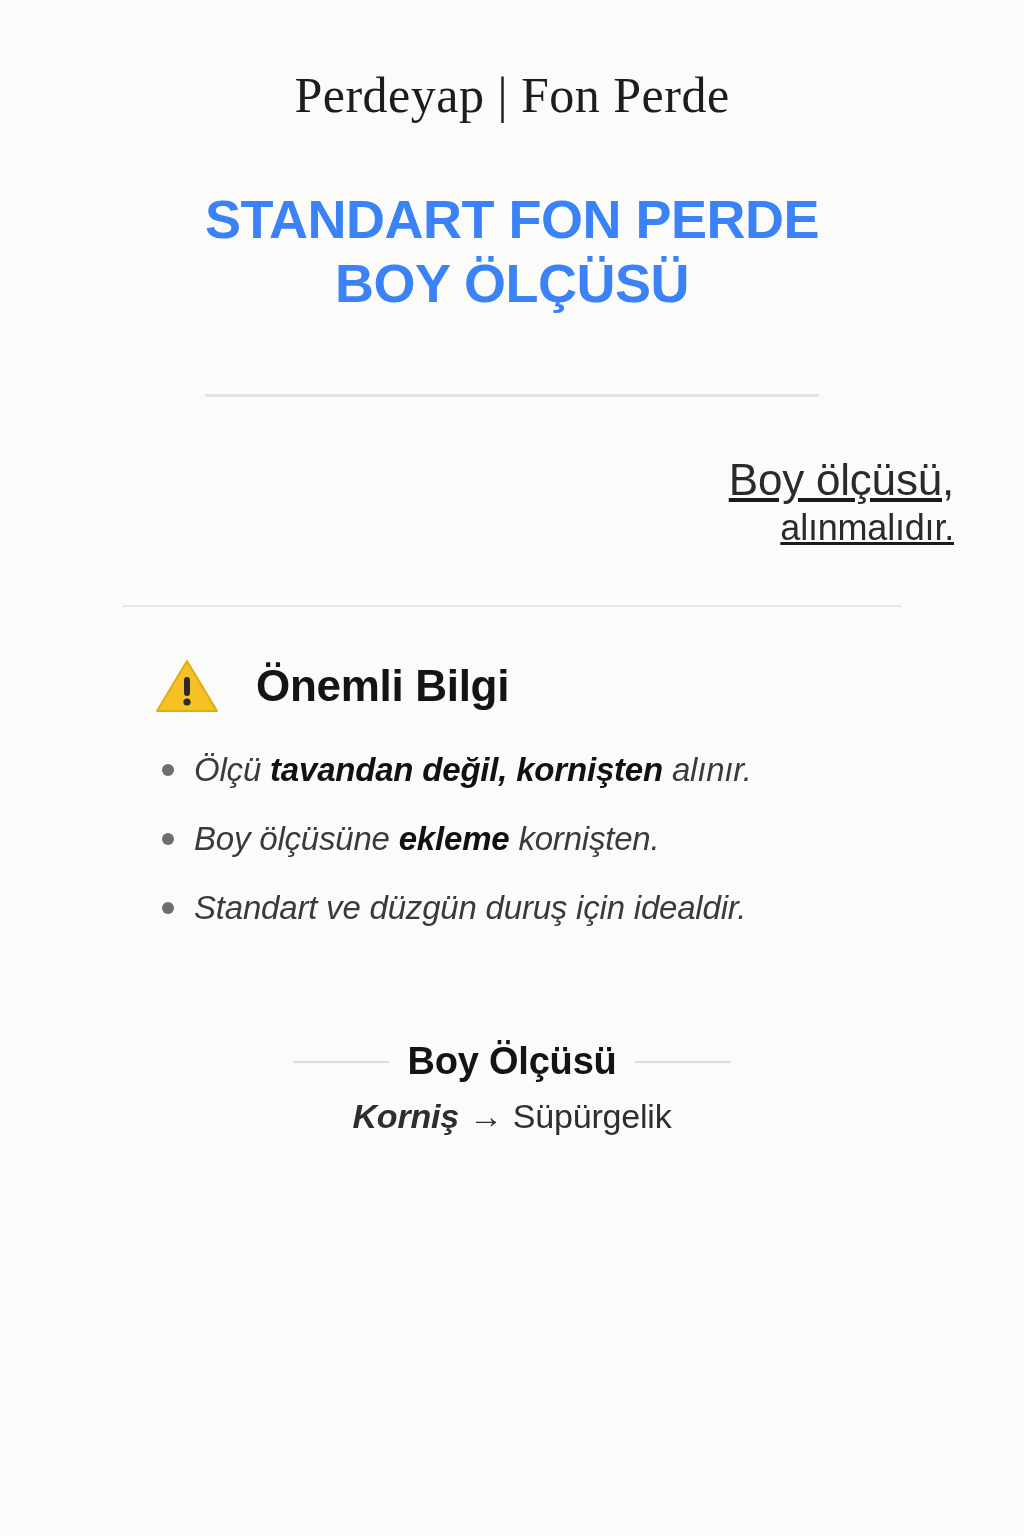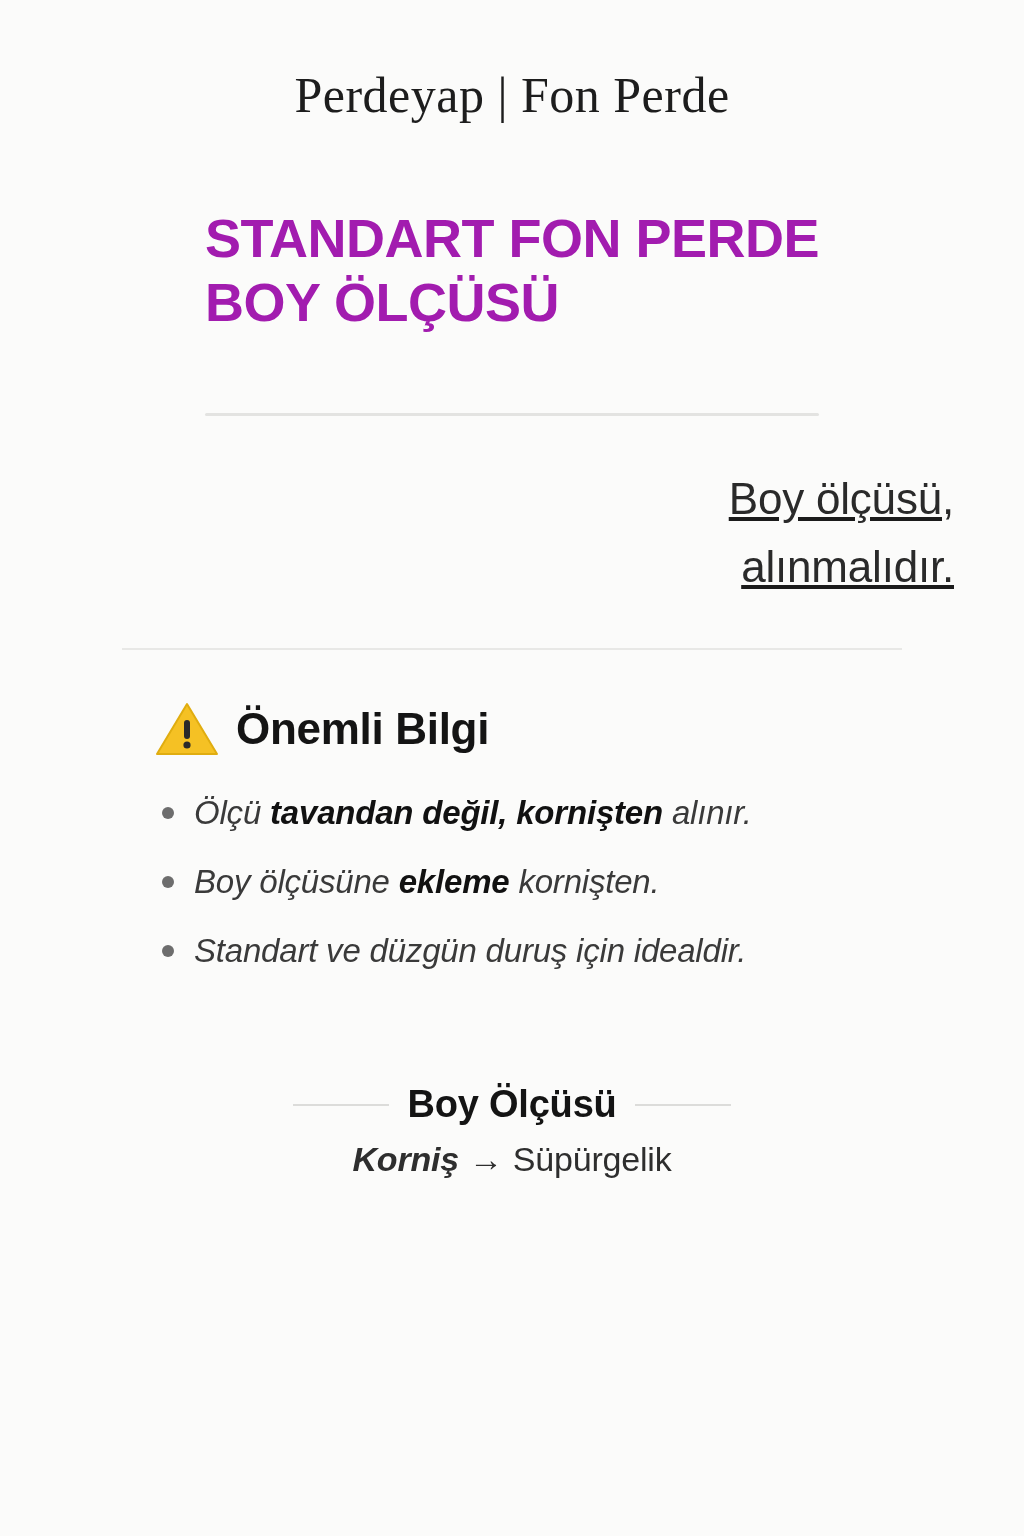--- a/index.html
+++ b/index.html
@@ -30,26 +30,27 @@
     font-size: 50px;
     letter-spacing: 0.5px;
     color: #1d1d1d;
     text-align: center;
     margin-top: 8px;
     white-space: nowrap;
   }
 
   
   .title {
-    margin-top: 83px;
+    margin-top: 64px;
     font-size: 54px;
     font-weight: bold;
     line-height: 1.18;
+    text-align: center;
     letter-spacing: -0.5px;
-    color: #a21caf;
+    color: #3b82f6;
   }
   .title .line2 { display: block; }
 
   .title-rule {
     width: 614px;
     height: 3px;
     background: #e3e3e1;
     border-radius: 2px;
     margin: 42px 0 0 0;
   }
@@ -81,42 +82,42 @@
     display: block;
   }
   .lead-strong {
     font-size: 35px;
     font-weight: bold;
     letter-spacing: -0.2px;
     color: #141414;
     white-space: nowrap;
   }
   .lead-3 {
-    margin-top: 18px;
-    font-size: 44px;
+    margin-top: 2px;
+    font-size: 36px;
     color: #2a2a2a;
     letter-spacing: -0.2px;
   }
 
   .section-rule {
     width: 780px;
     height: 2px;
     background: #e8e8e6;
     margin: 56px 0 0 0;
   }
 
   
   .info {
     width: 780px;
     margin-top: 50px;
   }
   .info-head {
     display: flex;
     align-items: center;
-    gap: 16px;
+    gap: 36px;
     padding-left: 32px;
   }
   .warn-icon {
     width: 66px;
     height: 58px;
     flex: 0 0 auto;
     display: block;
   }
   .info-title {
     font-size: 44px;

